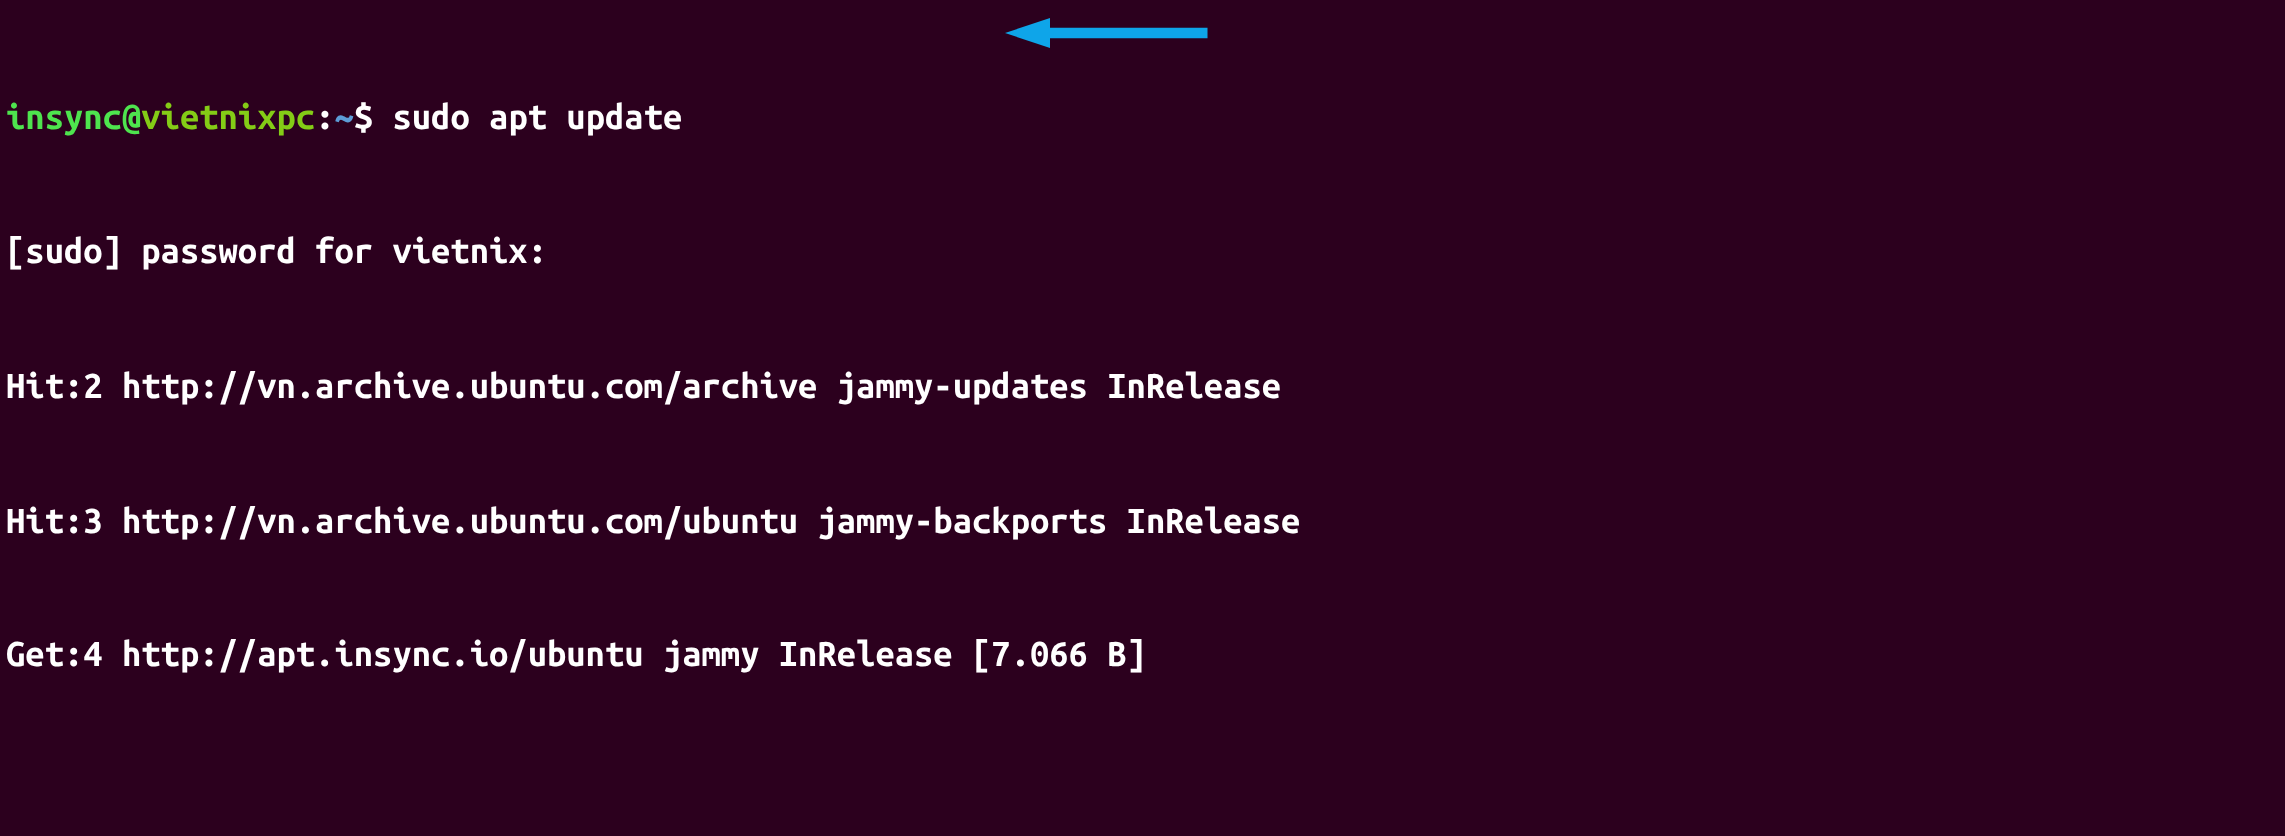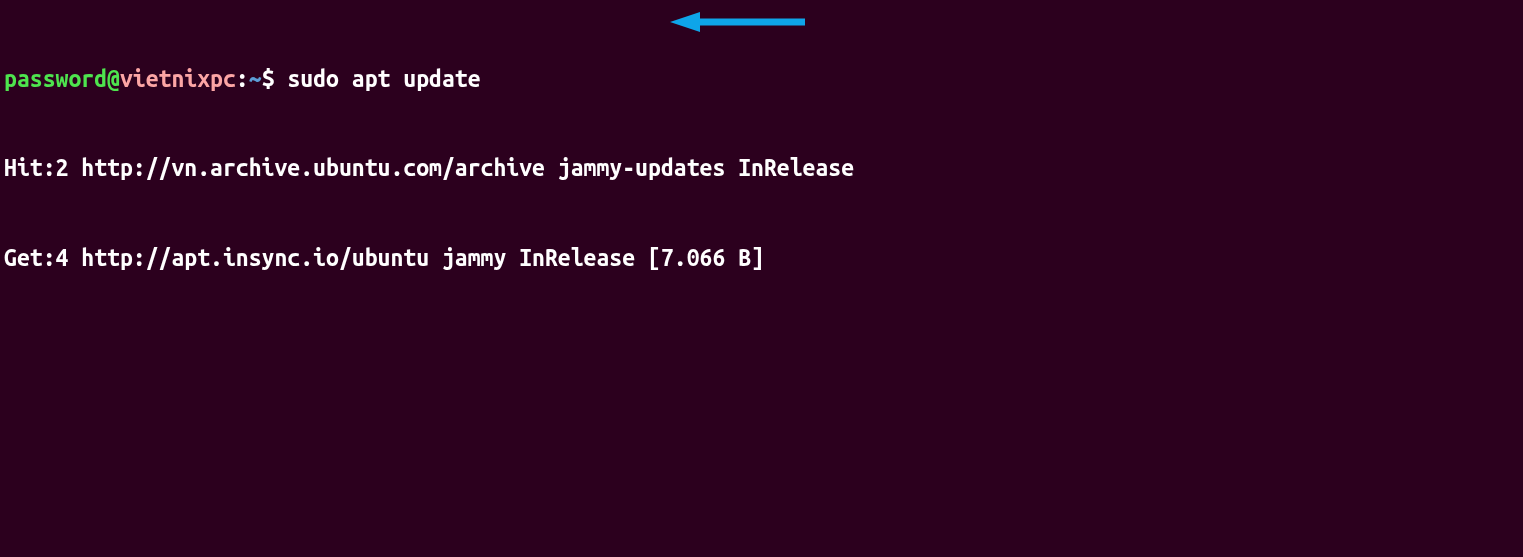--- a/index.html
+++ b/index.html
@@ -20,21 +20,21 @@
       font-weight: bold;
     }
     .terminal {
       white-space: pre;
     }
     .user {
       color: #4ee44e;
       font-weight: bold;
     }
     .host {
-      color: #fca5a5;
+      color: #84cc16;
       font-weight: bold;
       margin-top: 32px;
     }
     .at {
       color: #4ee44e;
       font-weight: bold;
     }
     .colon {
       color: #ffffff;
       font-weight: bold;
@@ -60,22 +60,24 @@
       pointer-events: none;
     }
     .line {
       display: block;
     }
   </style>
 </head>
 <body>
 
 <div class="terminal">
-  <div class="line"><span class="user">password</span><span class="at">@</span><span class="host">vietnixpc</span><span class="colon">:</span><span class="path">~</span><span class="dollar">$</span><span class="command"> sudo apt update</span></div>
+  <div class="line"><span class="user">insync</span><span class="at">@</span><span class="host">vietnixpc</span><span class="colon">:</span><span class="path">~</span><span class="dollar">$</span><span class="command"> sudo apt update</span></div>
+  <div class="line output">[sudo] password for vietnix:</div>
   <div class="line output">Hit:2 http://vn.archive.ubuntu.com/archive jammy-updates InRelease</div>
+  <div class="line output">Hit:3 http://vn.archive.ubuntu.com/ubuntu jammy-backports InRelease</div>
   <div class="line output">Get:4 http://apt.insync.io/ubuntu jammy InRelease [7.066 B]</div>
   
   
   
   
   
   
   
   
   

